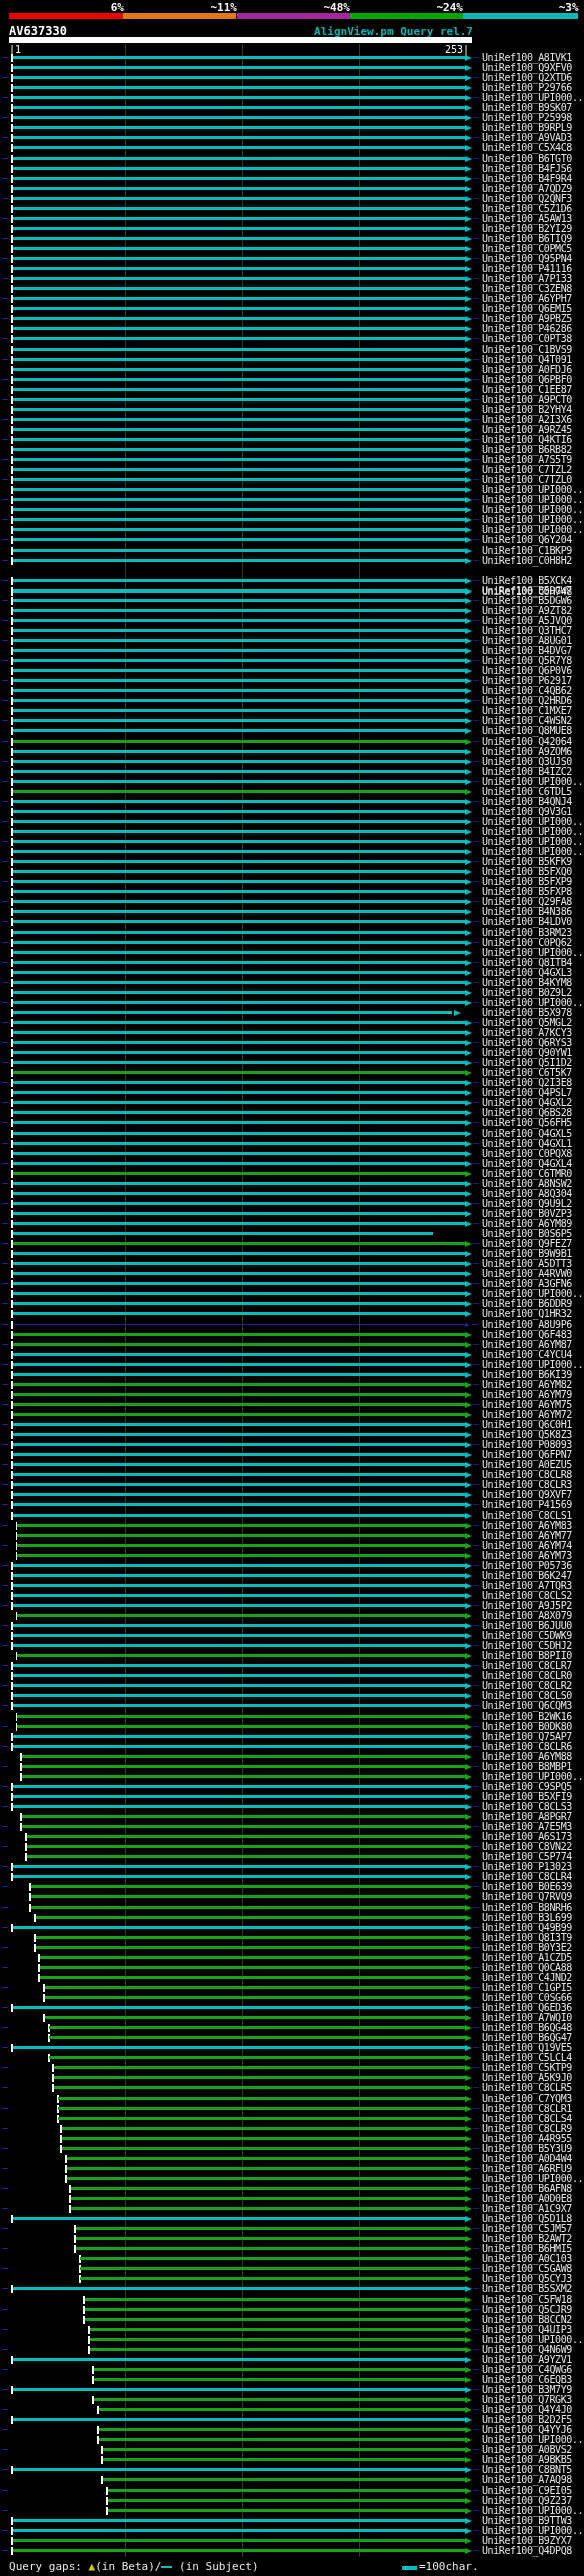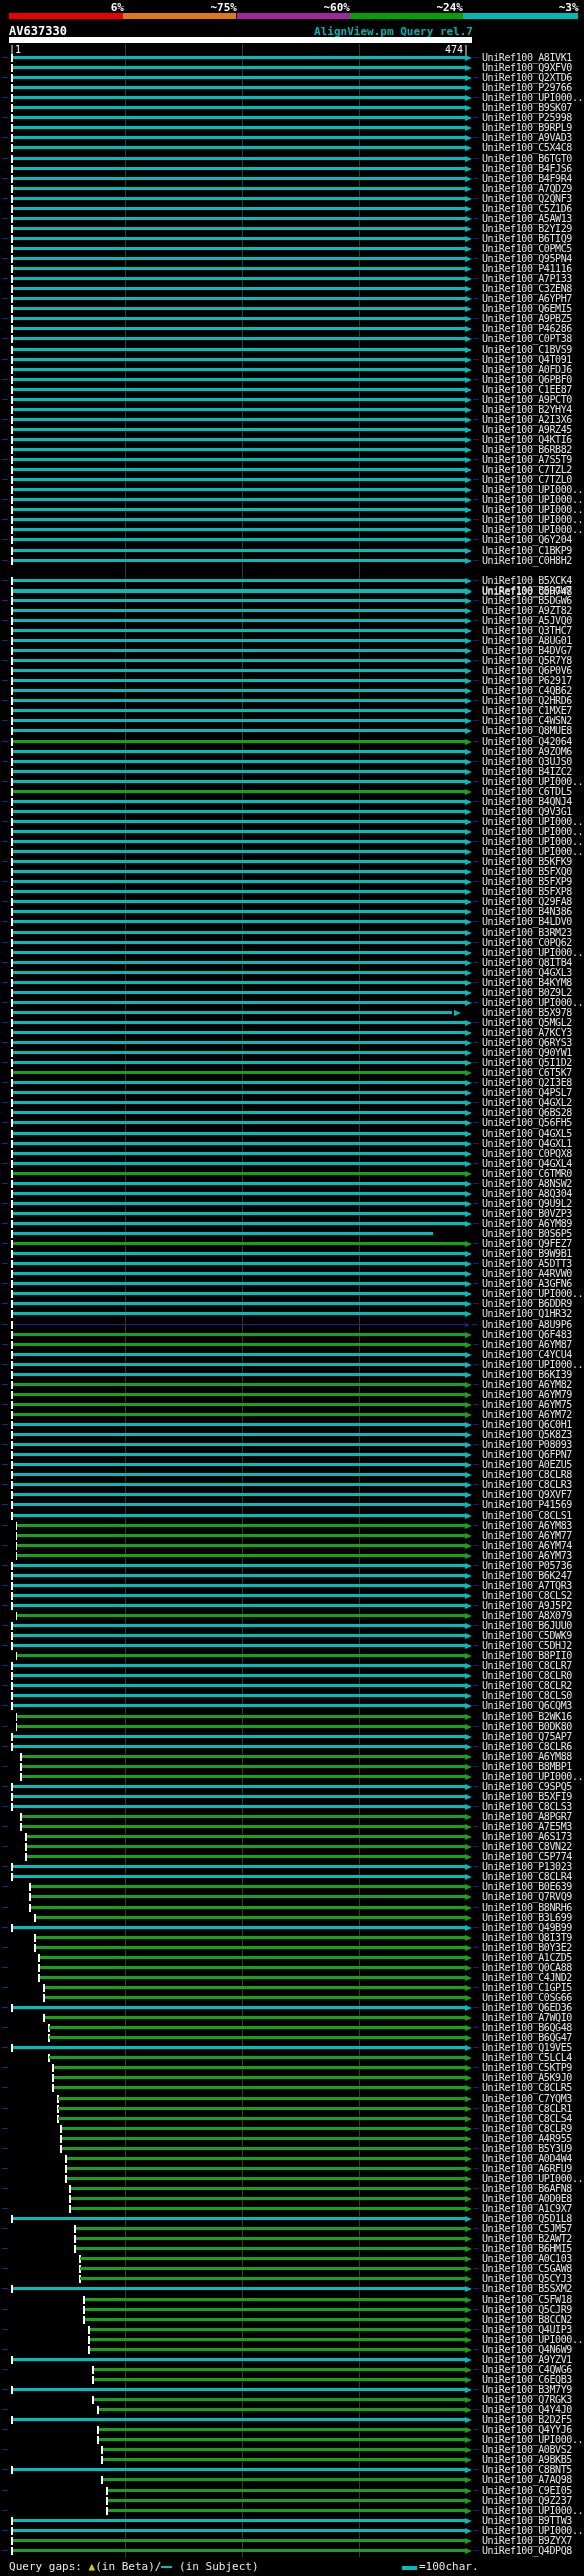--- a/index.html
+++ b/index.html
@@ -34,38 +34,38 @@
   #legend-left{position:absolute;left:9.1px;top:2560px;font-size:11px;color:#e8e8e8;}
   .lg-y{color:#d8c800;}
   .lg-c{display:inline-block;width:11px;height:2.7px;background:#00bdbd;vertical-align:middle;}
   #legend-scale-bar{position:absolute;left:402px;top:2566px;width:14.6px;height:3.7px;background:#00bdbd;}
   #legend-scale-text{position:absolute;left:419px;top:2560px;font-size:11px;color:#e8e8e8;}
 </style>
 </head>
 <body>
 
 <span class="keylab" style="right:461px;">6%</span>
-<span class="keylab" style="right:348px;">~75%</span>
-<span class="keylab" style="right:235px;">~60%</span>
+<span class="keylab" style="right:348px;">~11%</span>
+<span class="keylab" style="right:235px;">~48%</span>
 <span class="keylab" style="right:122px;">~24%</span>
 <span class="keylab" style="right:6.4px;">~3%</span>
 
 <div id="key-bar">
   <div class="keyseg" style="left: 9.1px; width: 114px; background: rgb(238, 0, 0);"></div>
   <div class="keyseg" style="left: 123px; width: 113px; background: rgb(224, 120, 24);"></div>
   <div class="keyseg" style="left: 237px; width: 113px; background: rgb(160, 40, 152);"></div>
   <div class="keyseg" style="left: 350px; width: 113px; background: rgb(0, 164, 0);"></div>
   <div class="keyseg" style="left: 463px; width: 115px; background: rgb(0, 184, 184);"></div>
 </div>
 
 <div id="query-name">AV637330</div>
 <div id="app-title">AlignView.pm Query rel.7</div>
 <div id="query-bar"></div>
 <div id="ruler-start">|1</div>
-<div id="ruler-end">474|</div>
+<div id="ruler-end">253|</div>
 
 <div class="grid" style="left:125px;"></div>
 <div class="grid" style="left:242px;"></div>
 <div class="grid" style="left:359px;"></div>
 
 <div id="rows">
     <div class="r" style="top: 0px;">
       <div class="lmark"></div>
       <div class="tick" style="left: 11px;"></div>
       <div class="bar" style="left: 12.8px; width: 452px; background: rgb(0, 189, 189);"></div>

